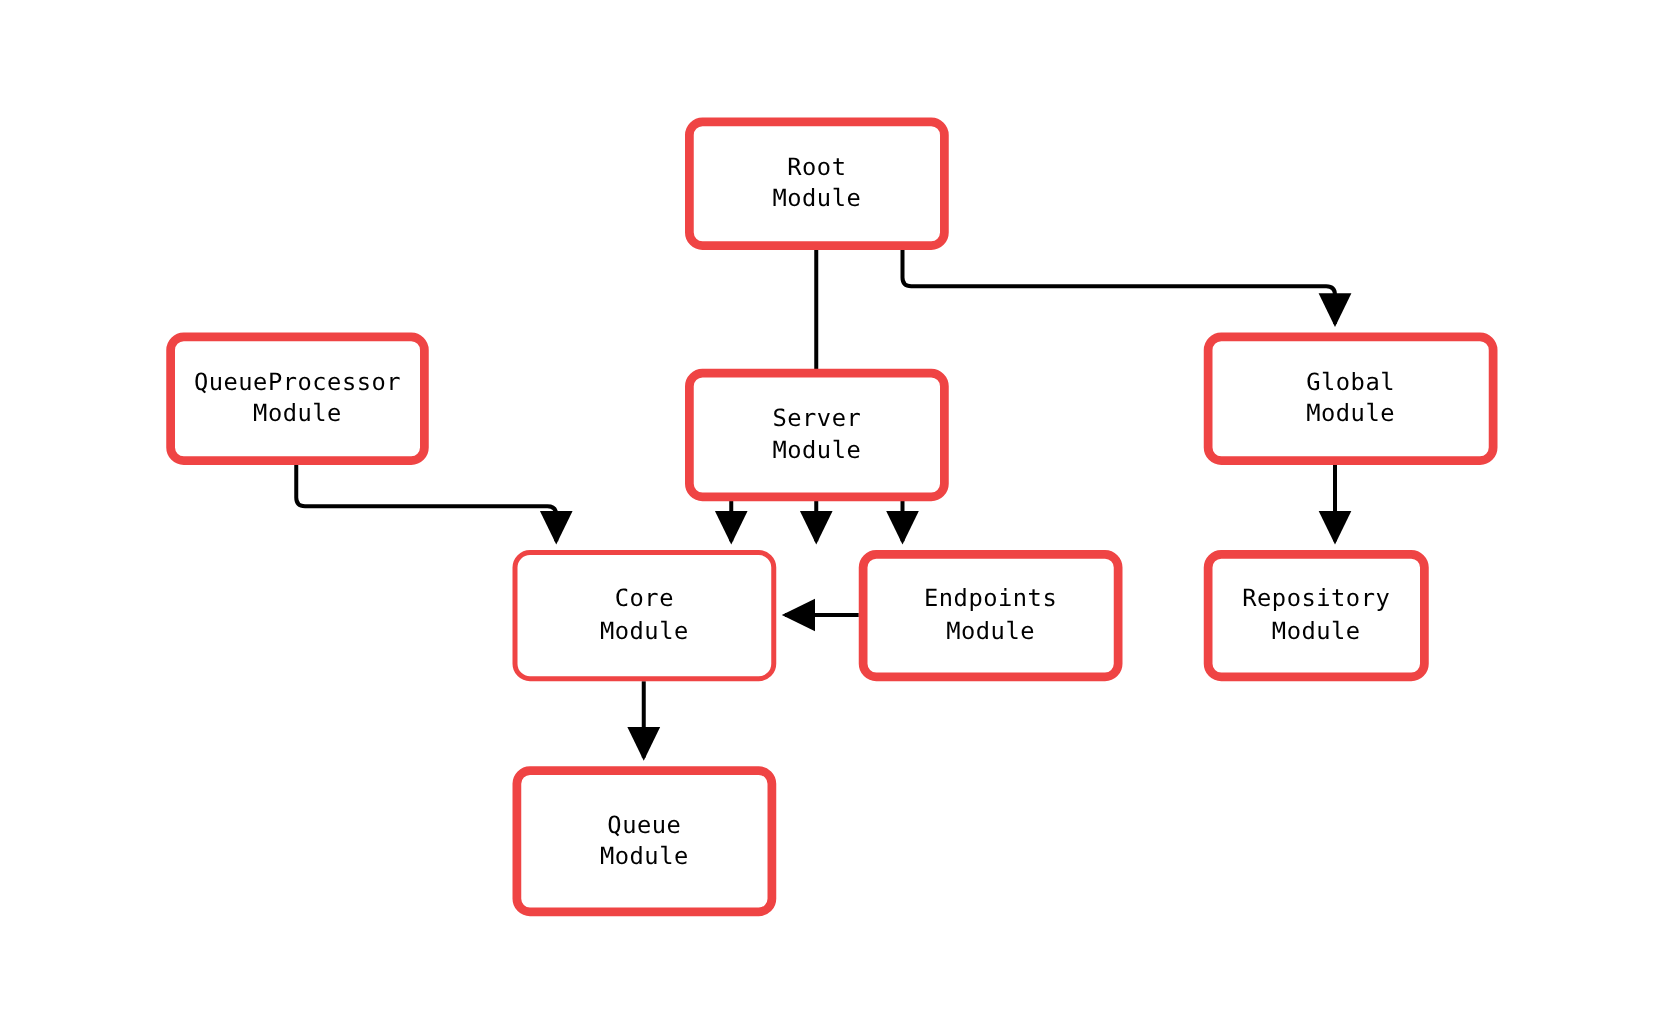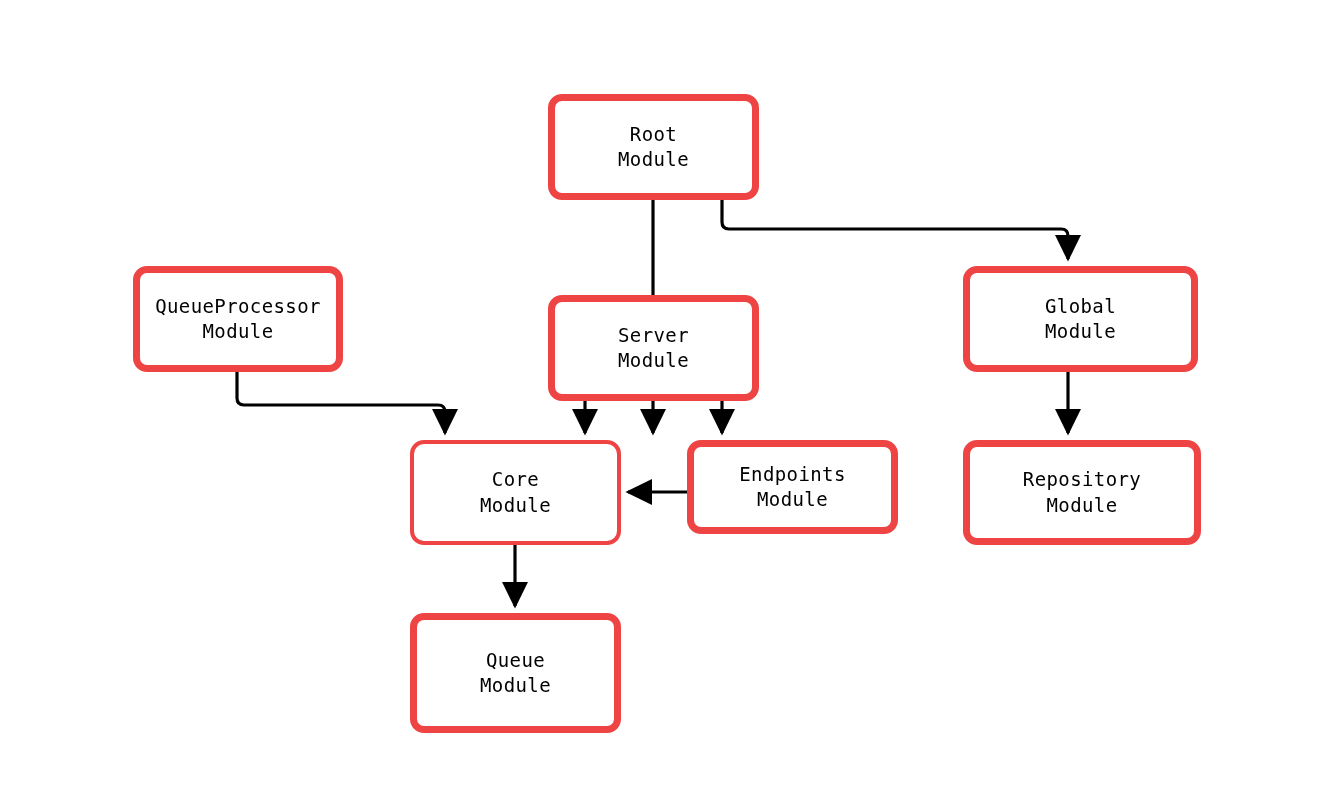--- a/index.html
+++ b/index.html
@@ -95,26 +95,26 @@
   <div class="node" style="left:963px; top:266px; width:235px; height:106px;">
     <span class="node-line">Global</span>
     <span class="node-line">Module</span>
   </div>
 
   <div class="node emphasis" style="left:410px; top:440px; width:211px; height:105px;">
     <span class="node-line">Core</span>
     <span class="node-line">Module</span>
   </div>
 
-  <div class="node" style="left:687px; top:440px; width:211px; height:94px;">
+  <div class="node" style="left:687px; top:440px; width:211px; height:105px;">
     <span class="node-line">Endpoints</span>
     <span class="node-line">Module</span>
   </div>
 
-  <div class="node" style="left:963px; top:440px; width:238px; height:105px;text-align:right;">
+  <div class="node" style="left:963px; top:440px; width:180px; height:105px;text-align:right;">
     <span class="node-line">Repository</span>
     <span class="node-line">Module</span>
   </div>
 
   <div class="node" style="left:410px; top:613px; width:211px; height:120px;">
     <span class="node-line">Queue</span>
     <span class="node-line">Module</span>
   </div>
 
 </div>

